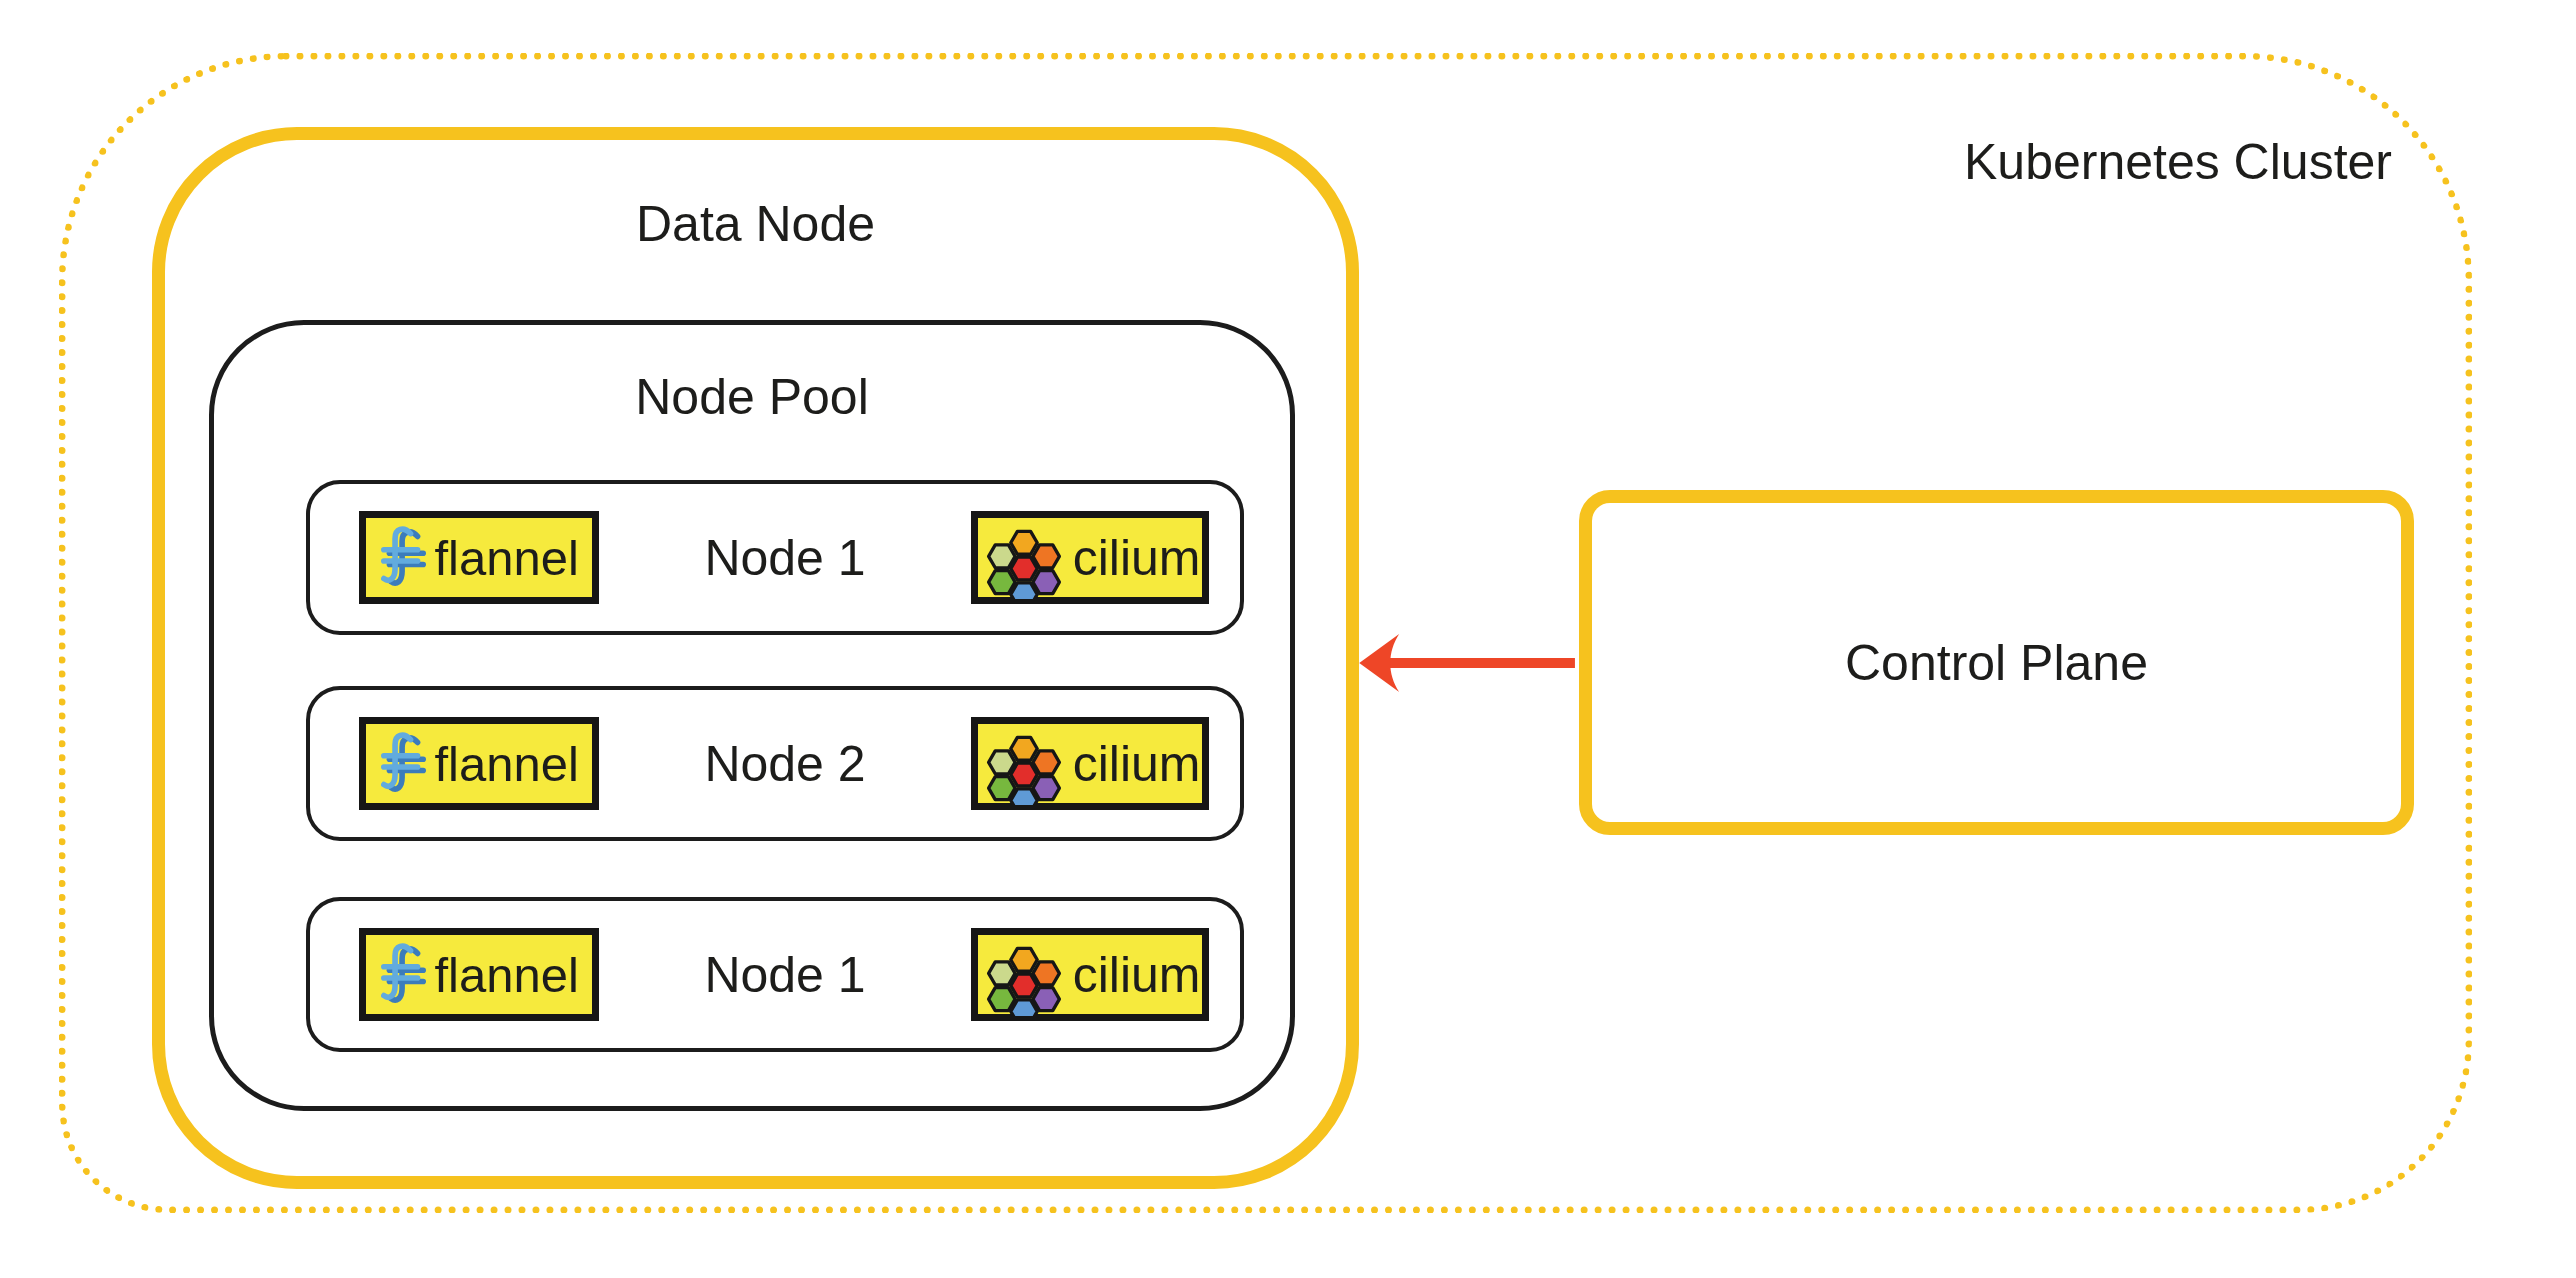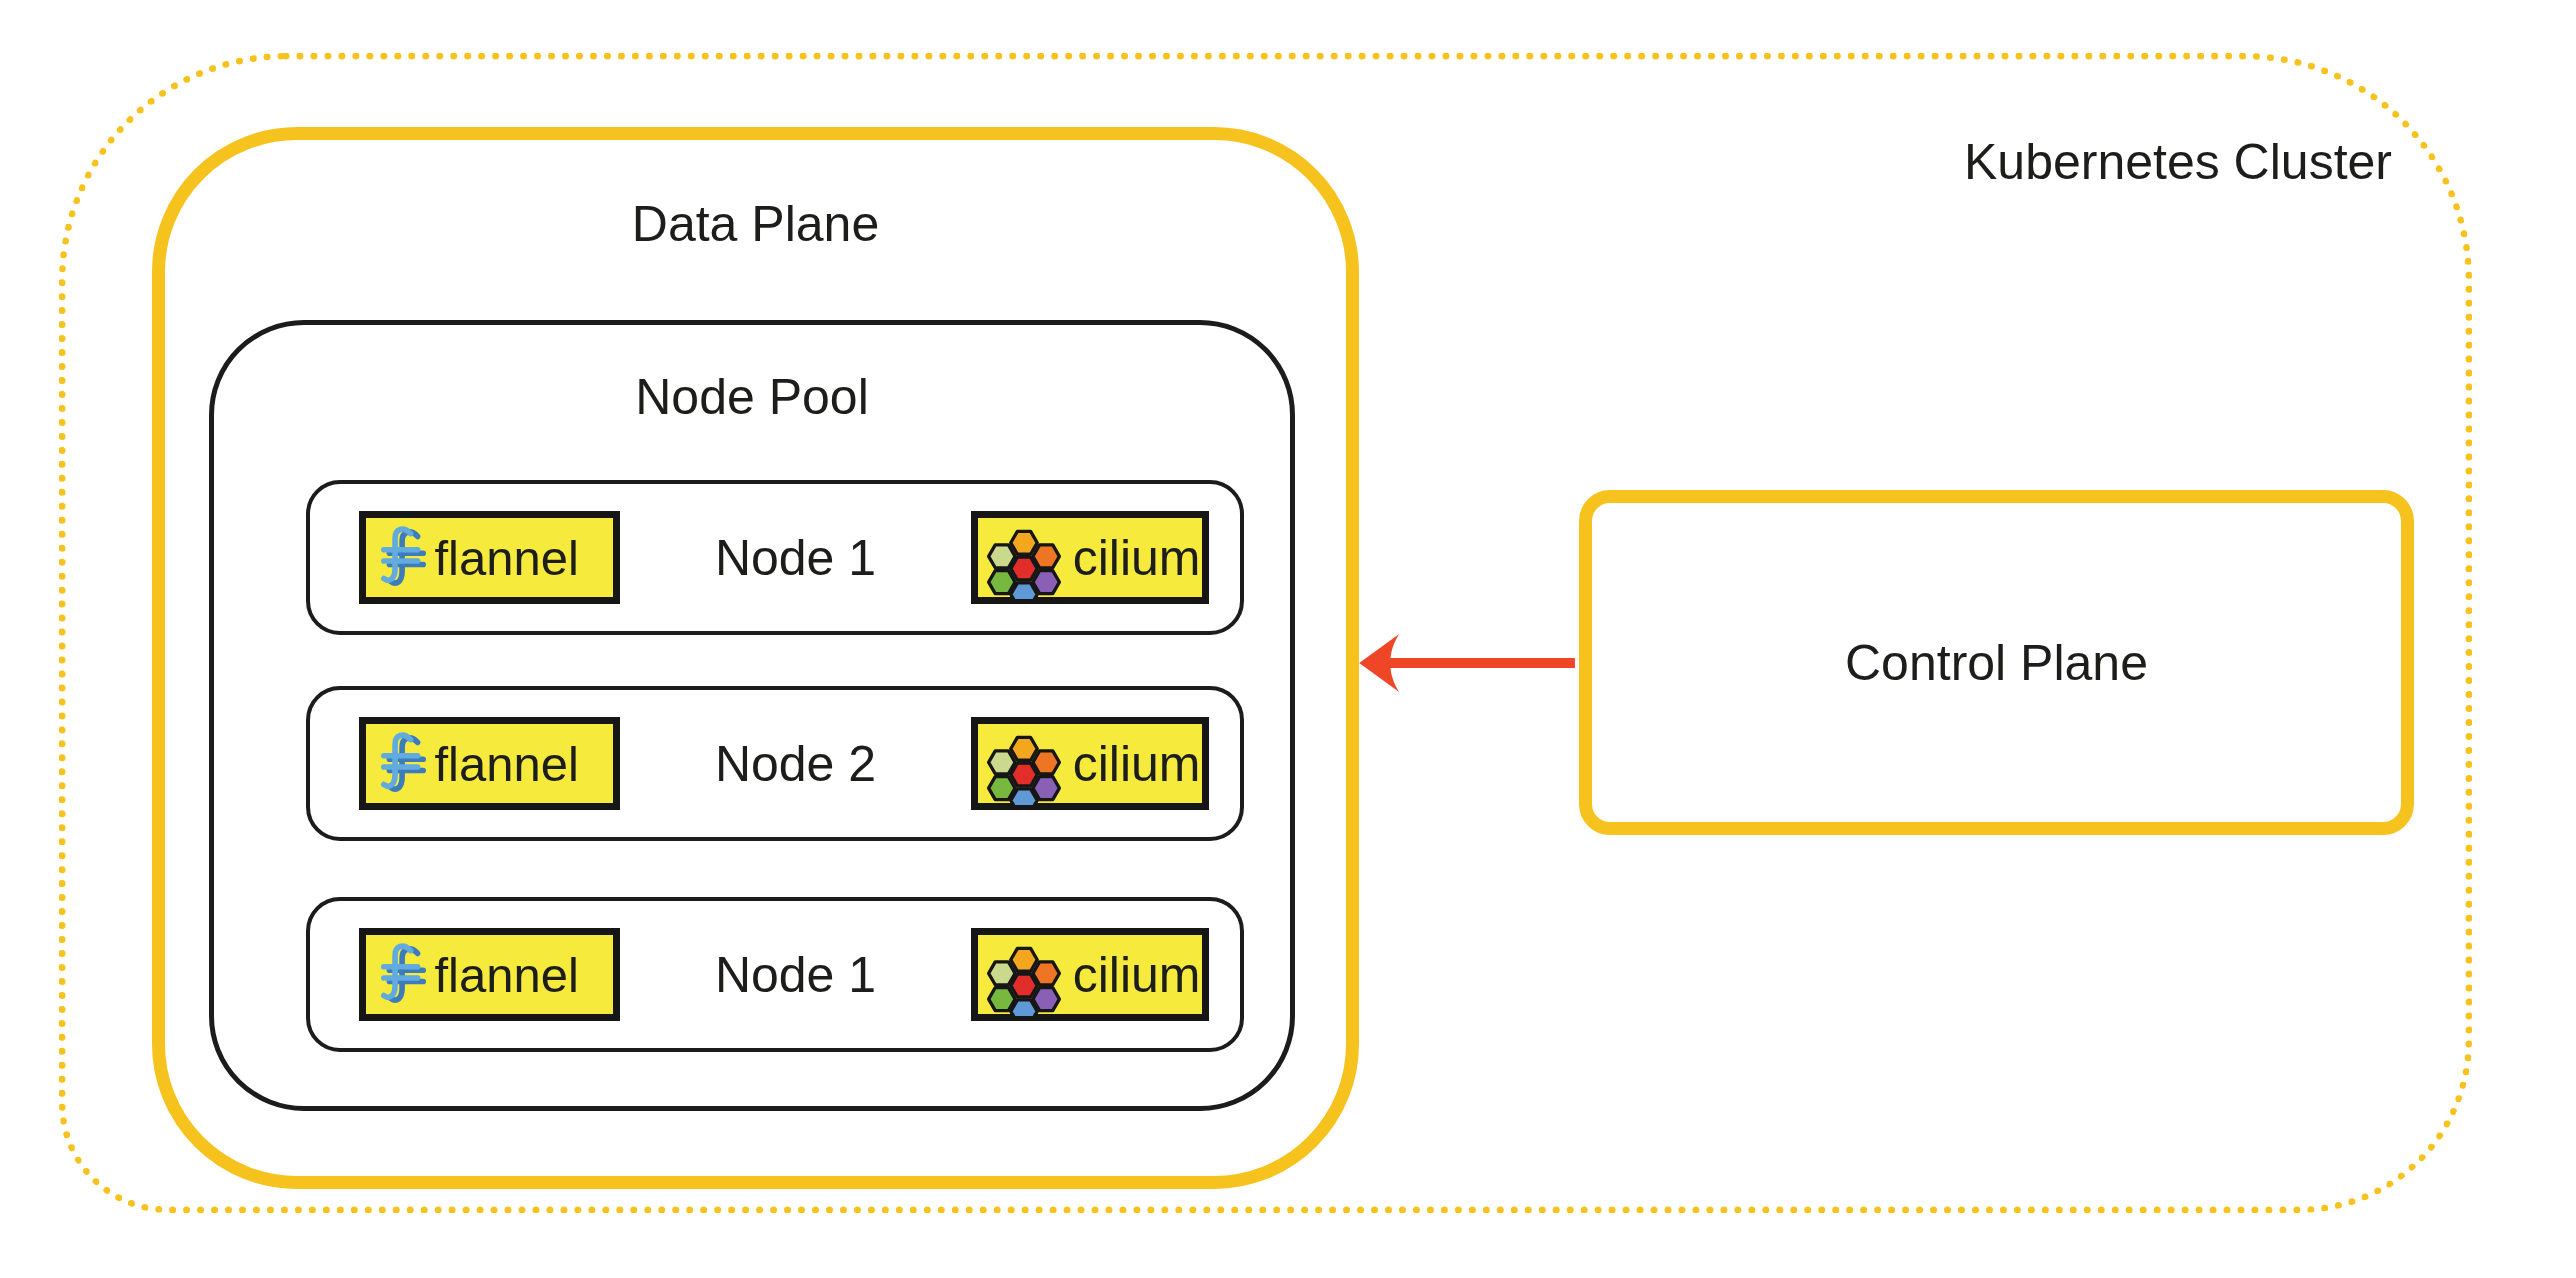--- a/index.html
+++ b/index.html
@@ -56,21 +56,21 @@
   .node-row.r3{top:897px;}
   .node-label{font-size:50px;}
 
   
   .badge{
     height:93px;box-sizing:border-box;
     border:7.3px solid #161616;
     background:var(--badge-yellow,#F6EA3D);
     display:flex;align-items:center;
   }
-  .badge-flannel{width:261px;padding-left:14.5px;gap:9px;}
+  .badge-flannel{width:240px;padding-left:14.5px;gap:9px;}
   .badge-cilium{width:238px;padding-left:5.4px;gap:7.3px;}
   .badge-flannel .badge-text{font-size:49px;color:var(--ink,#1d1d1b);}
   .badge-cilium .badge-text{font-size:50px;color:var(--ink,#1d1d1b);}
   .badge svg{display:block;flex:none;}
 
   
   .control-plane{
     position:absolute;left:1579px;top:490px;width:835px;height:345px;
     border:13.6px solid var(--accent-yellow,#F6C21E);
     border-radius:31px;box-sizing:border-box;
@@ -83,21 +83,21 @@
 </style>
 </head>
 <body>
 
 <div id="canvas">
 
   <div class="cluster"></div>
   <div class="cluster-label label">Kubernetes Cluster</div>
 
   <div class="data-plane">
-    <div class="data-plane-title label">Data Plane</div>
+    <div class="data-plane-title label">Data Node</div>
   </div>
 
   <div class="node-pool">
     <div class="node-pool-title label">Node Pool</div>
   </div>
 
   <div class="node-row r1">
     <span class="badge badge-flannel">
       <svg width="45" height="67" viewBox="0 0 64 88" fill="none" stroke-linecap="round" stroke-width="8">
         <path d="M52 14 C42 3 30 7 30 21 L30 64 C30 78 22 84 14 78" stroke="#3C7CBB"></path>

